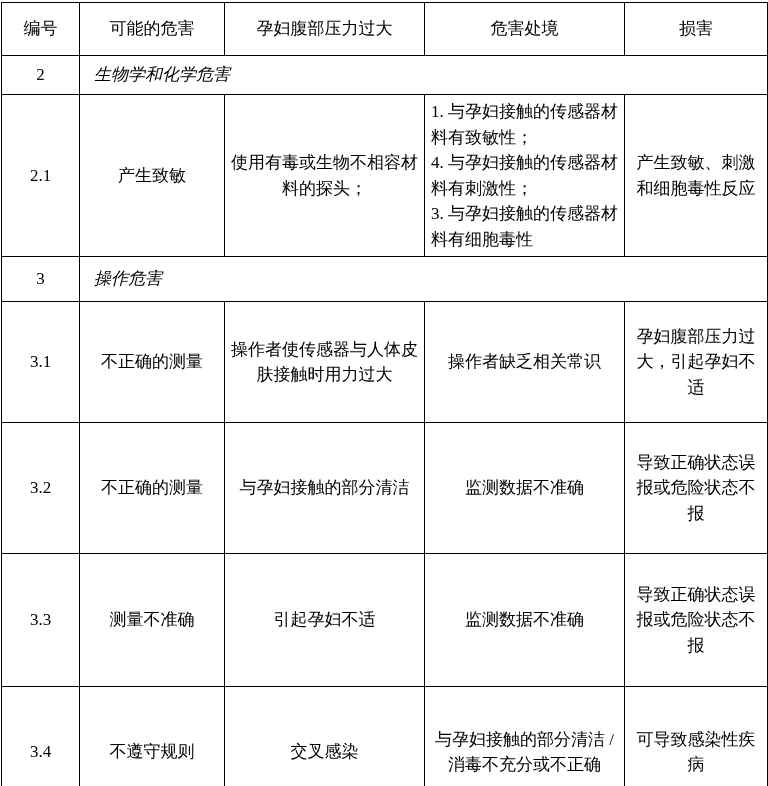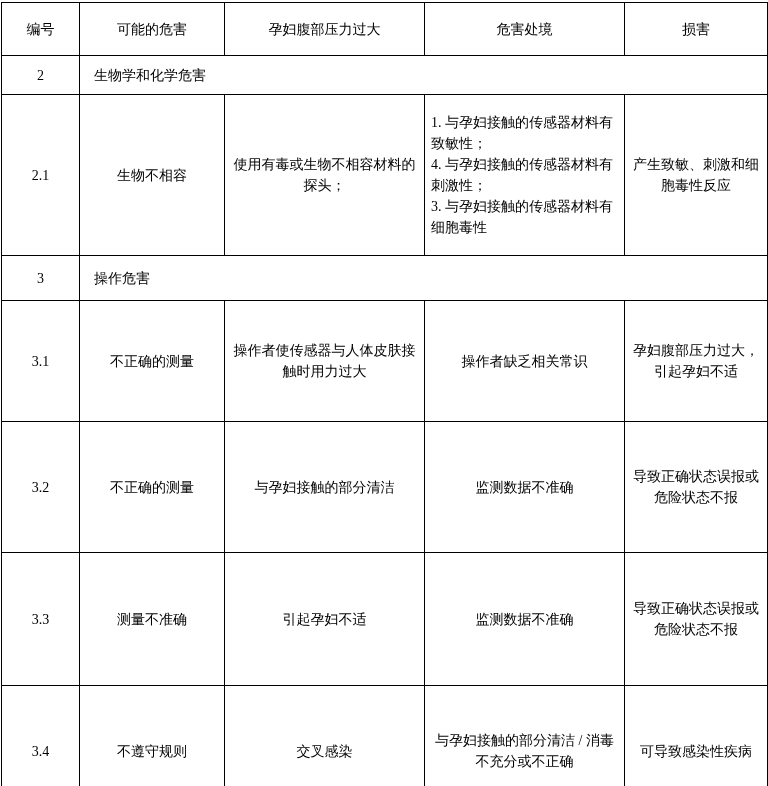--- a/index.html
+++ b/index.html
@@ -22,21 +22,21 @@
   table.hazard-table {
     border-collapse: collapse;
     width: 766px;
     margin: 2px 0 0 1px;
     table-layout: fixed;
   }
   table.hazard-table td,
   table.hazard-table th {
     border: 1px solid #000000;
     padding: 4px 6px;
-    font-size: 14px;
+    font-size: 17px;
     line-height: 1.5;
     vertical-align: middle;
     font-weight: normal;
   }
   col.c-id    { width: 78px; }
   col.c-haz   { width: 145px; }
   col.c-seq   { width: 200px; }
   col.c-sit   { width: 200px; }
   col.c-harm  { width: 143px; }
 
@@ -46,20 +46,21 @@
     font-size: 17px;
   }
   .cell-center { text-align: center; }
 
   .row-section td.section-id {
     text-align: center;
   }
   .row-section td.section-label {
     text-align: left;
     padding-left: 14px;
+    font-style: italic;
   }
   .num-cell { text-align: center; margin-top: 13px; }
   .seq-list {
     text-align: left;
   }
   .seq-list div { white-space: normal; }
 </style>
 </head>
 <body>
 
@@ -83,21 +84,21 @@
     </thead>
     <tbody>
 
       <tr class="row-section">
         <td class="section-id" style="height:30px;">2</td>
         <td class="section-label" colspan="4">生物学和化学危害</td>
       </tr>
 
       <tr>
         <td class="num-cell" style="height:152px;">2.1</td>
-        <td class="cell-center">生物不相容</td>
+        <td class="cell-center">产生致敏</td>
         <td class="cell-center">使用有毒或生物不相容材料的探头；</td>
         <td class="seq-list">
           <div>1. 与孕妇接触的传感器材料有致敏性；</div>
           <div>4. 与孕妇接触的传感器材料有刺激性；</div>
           <div>3. 与孕妇接触的传感器材料有细胞毒性</div>
         </td>
         <td class="cell-center">产生致敏、刺激和细胞毒性反应</td>
       </tr>
 
       <tr class="row-section">

